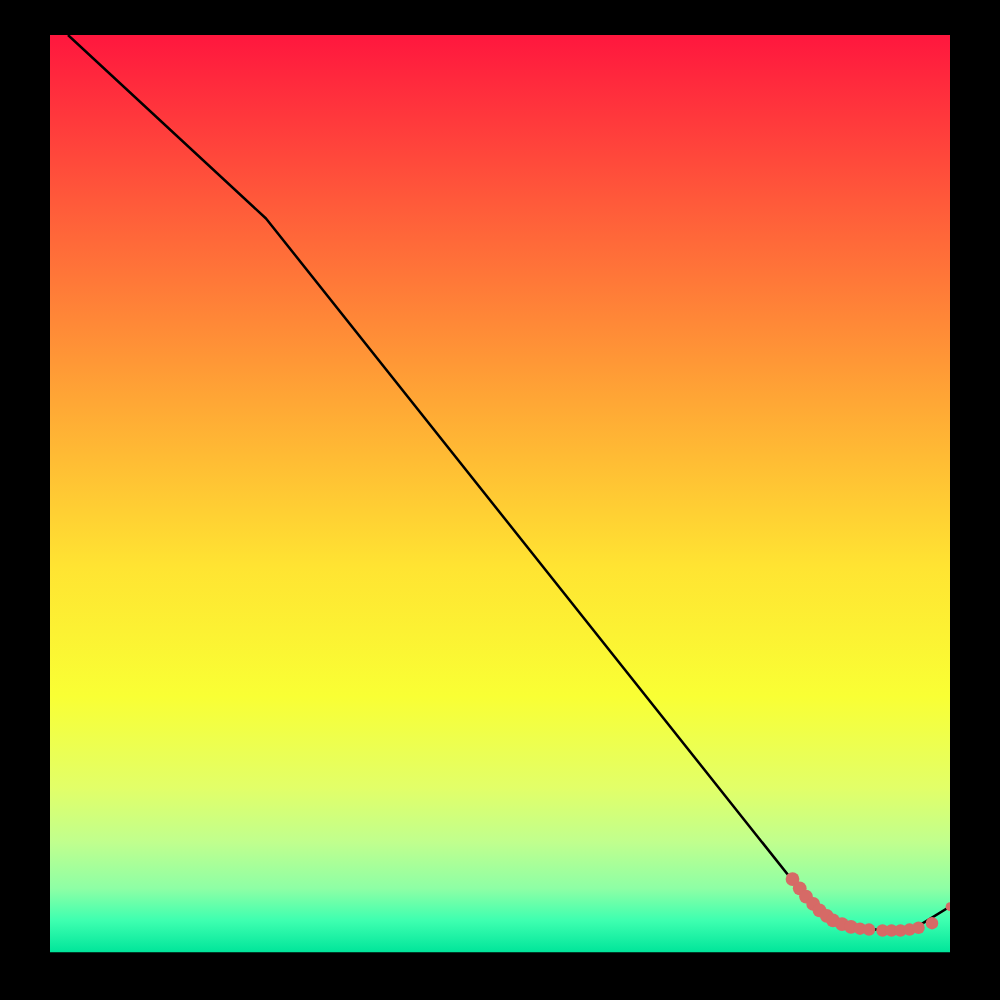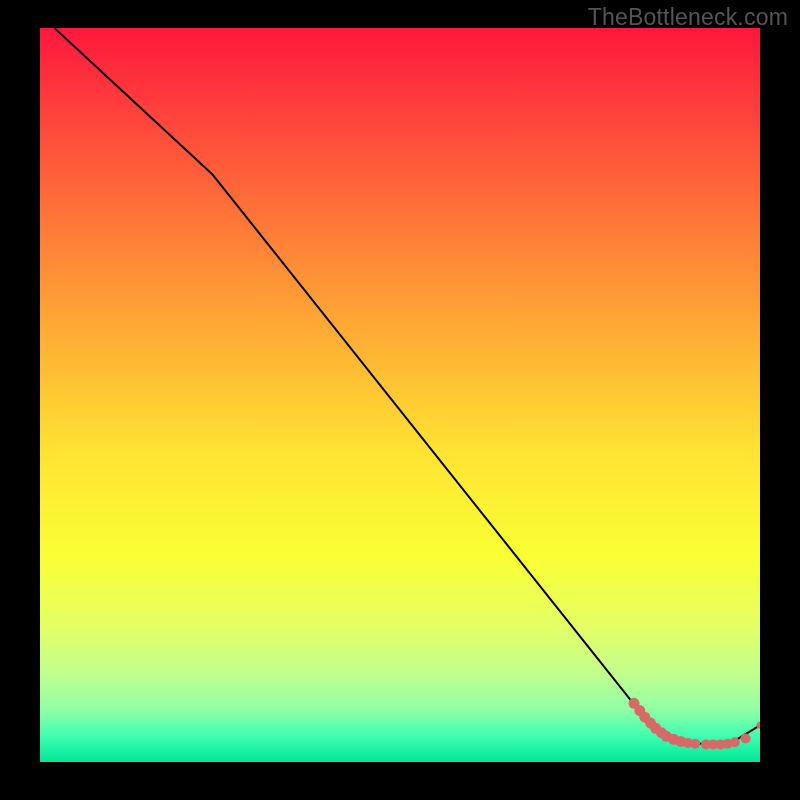--- a/index.html
+++ b/index.html
@@ -35,21 +35,20 @@
     height: 734px;
   }
   .plot svg {
     display: block;
   }
 </style>
 </head>
 <body>
 
 <div class="frame">
-  <div class="watermark">TheBottleneck.com</div>
   <div class="plot">
     <svg id="plot-svg" width="720" height="734" viewBox="0 0 720 734">
         <defs>
           <linearGradient id="bg-grad" x1="0" y1="0" x2="0" y2="1">
             <stop offset="0%" stop-color="#ff173e"></stop>
             <stop offset="18%" stop-color="#ff593a"></stop>
             <stop offset="40%" stop-color="#ffa735"></stop>
             <stop offset="57.99999999999999%" stop-color="#ffe432"></stop>
             <stop offset="72%" stop-color="#f9ff34"></stop>
             <stop offset="82%" stop-color="#e2ff68"></stop>

